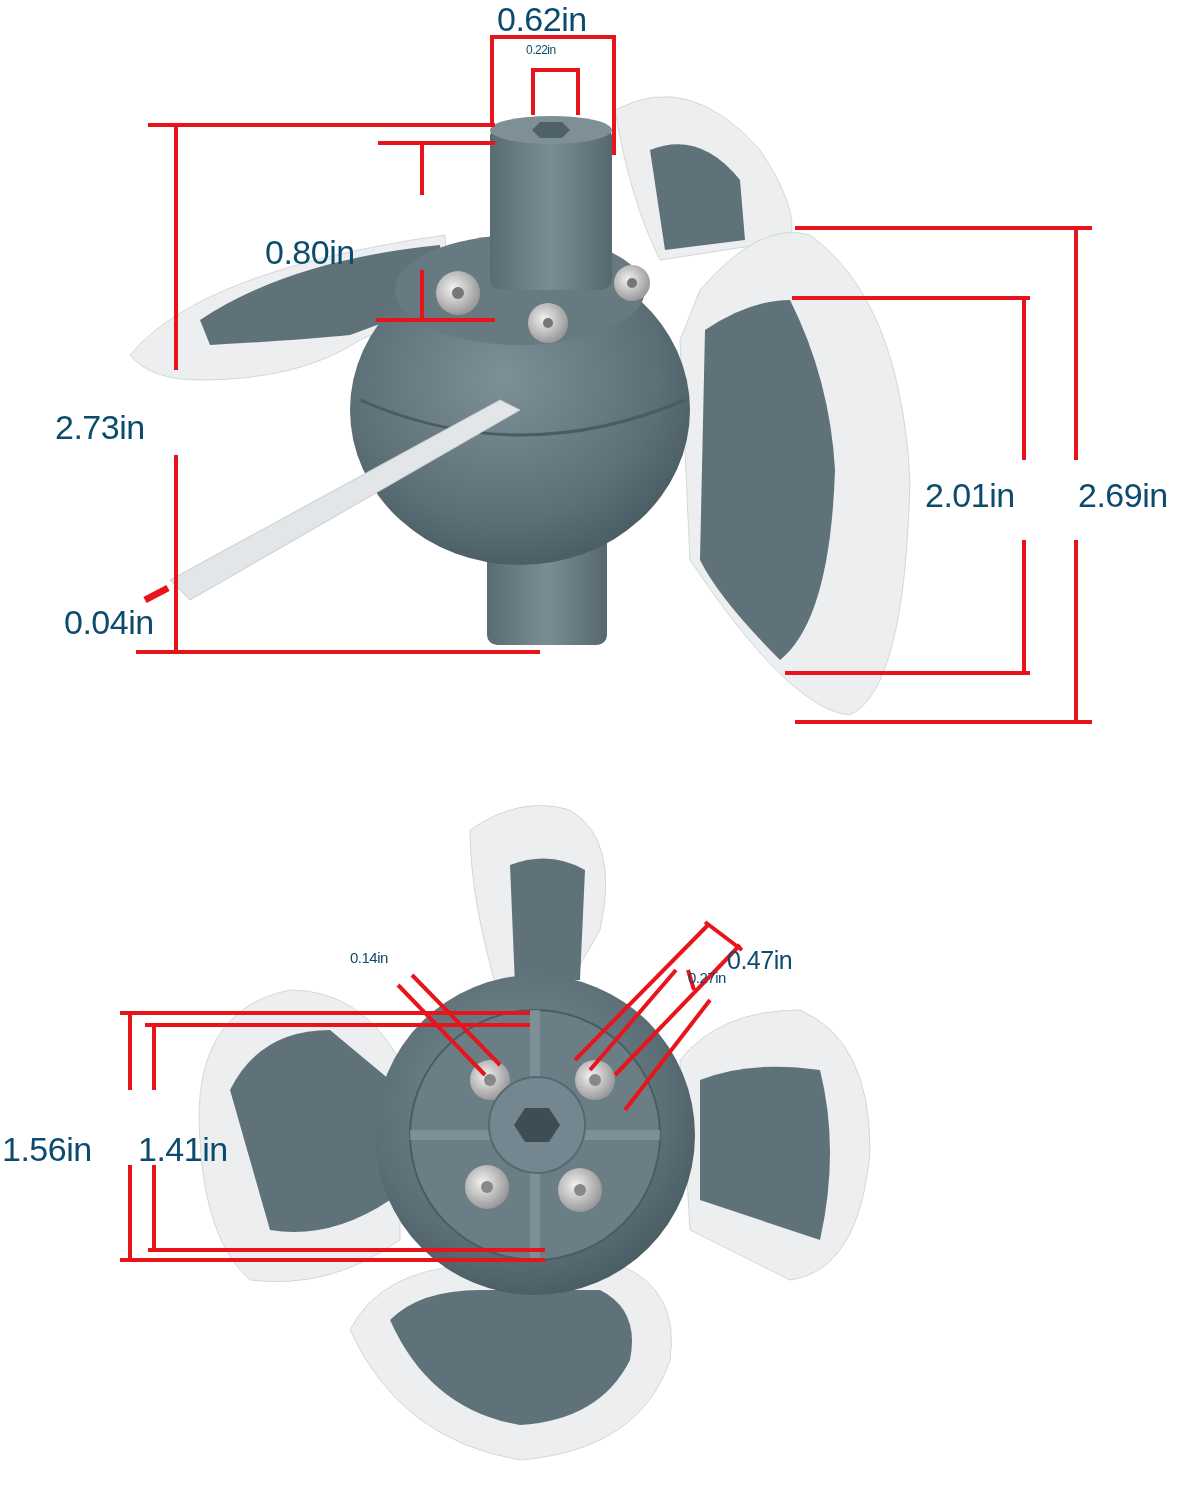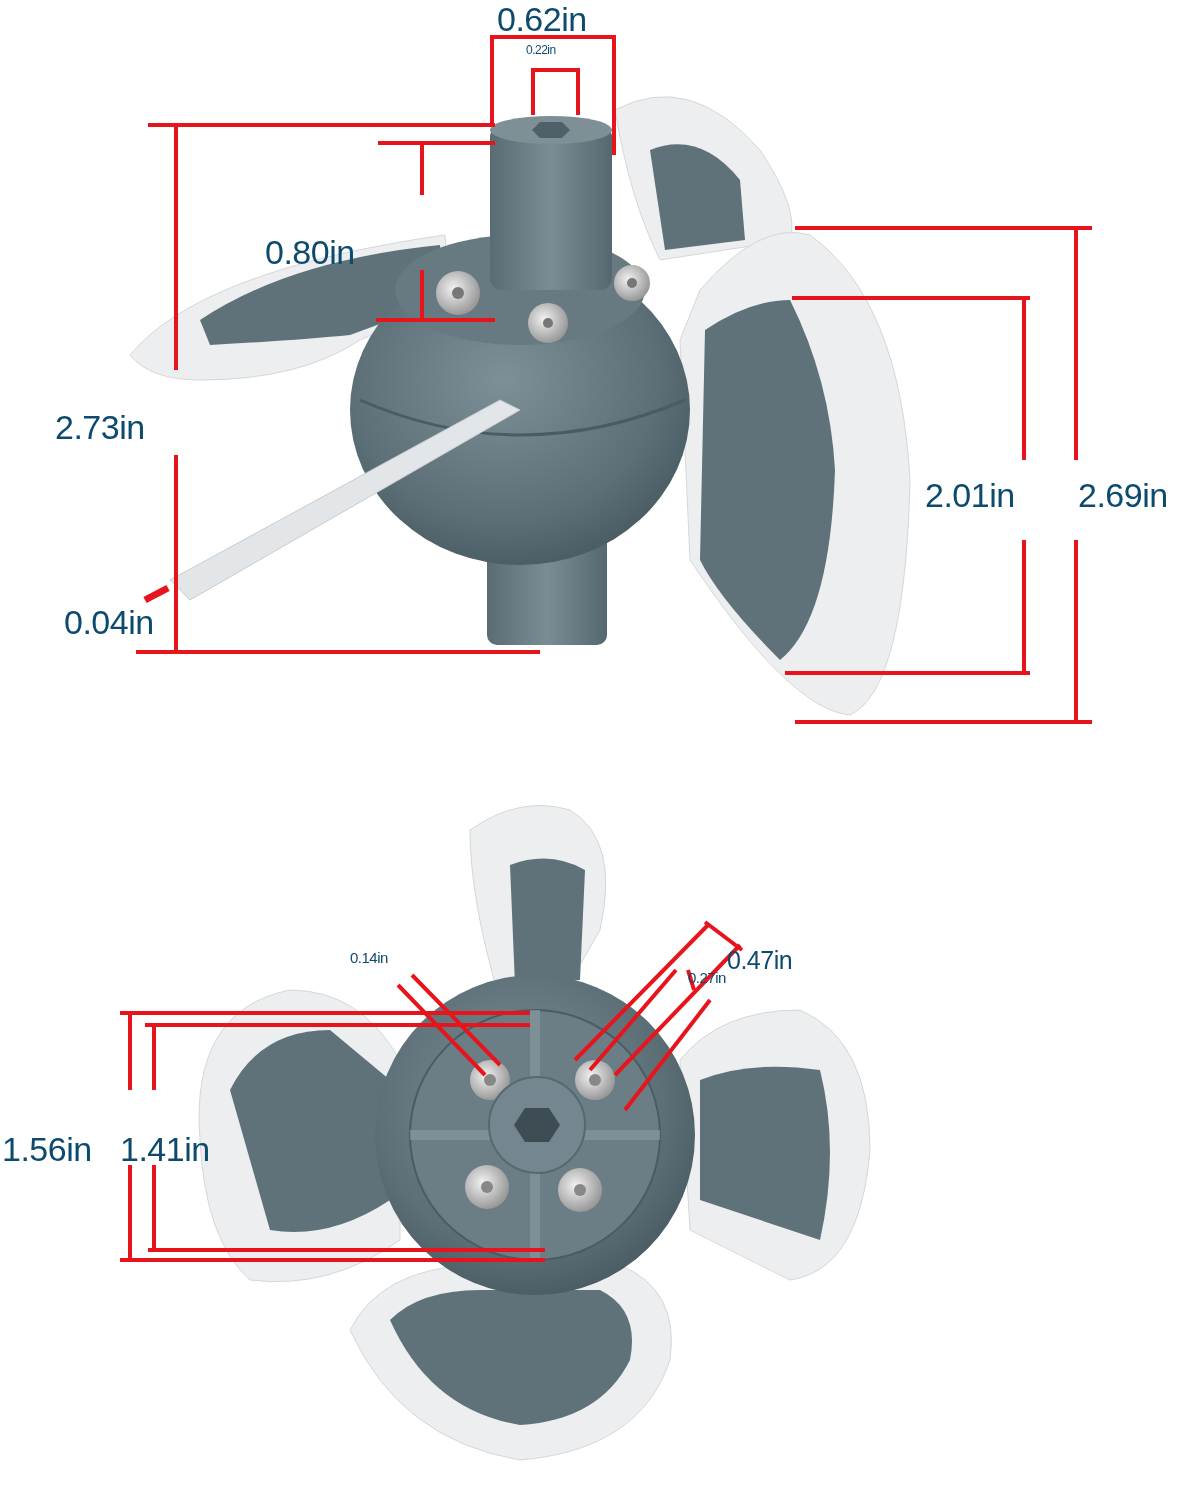--- a/index.html
+++ b/index.html
@@ -166,15 +166,15 @@
   <div class="lbl big" style="left:265px;top:215px;margin-top:20px;">0.80in</div>
   <div class="lbl big" style="left:55px;top:404px;margin-top:6px;">2.73in</div>
   <div class="lbl big" style="left:40px;top:605px;margin-left:24px;">0.04in</div>
   <div class="lbl big" style="left:925px;top:478px;">2.01in</div>
   <div class="lbl big" style="left:1078px;top:478px;">2.69in</div>
 
   <div class="lbl small" style="left:350px;top:950px;">0.14in</div>
   <div class="lbl med" style="left:727px;top:928px;">0.47in</div>
   <div class="lbl small" style="left:688px;top:970px;">0.27in</div>
   <div class="lbl big" style="left:2px;top:1132px;">1.56in</div>
-  <div class="lbl big" style="left:120px;top:1132px;">1.41in</div>
+  <div class="lbl big" style="left:138px;top:1132px;">1.41in</div>
 
 </div>
 
 </body></html>

